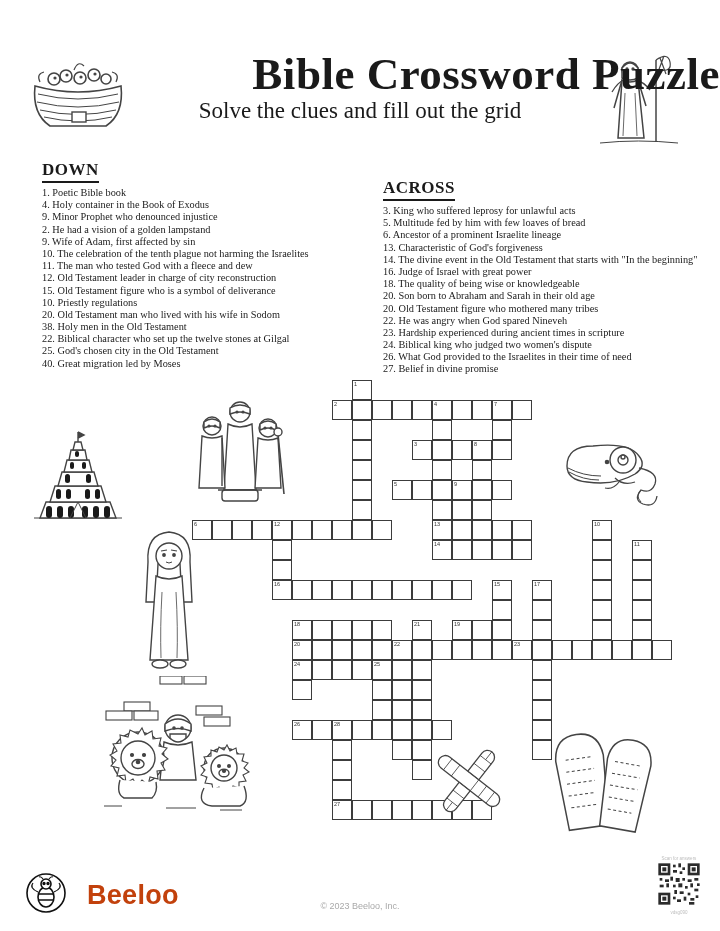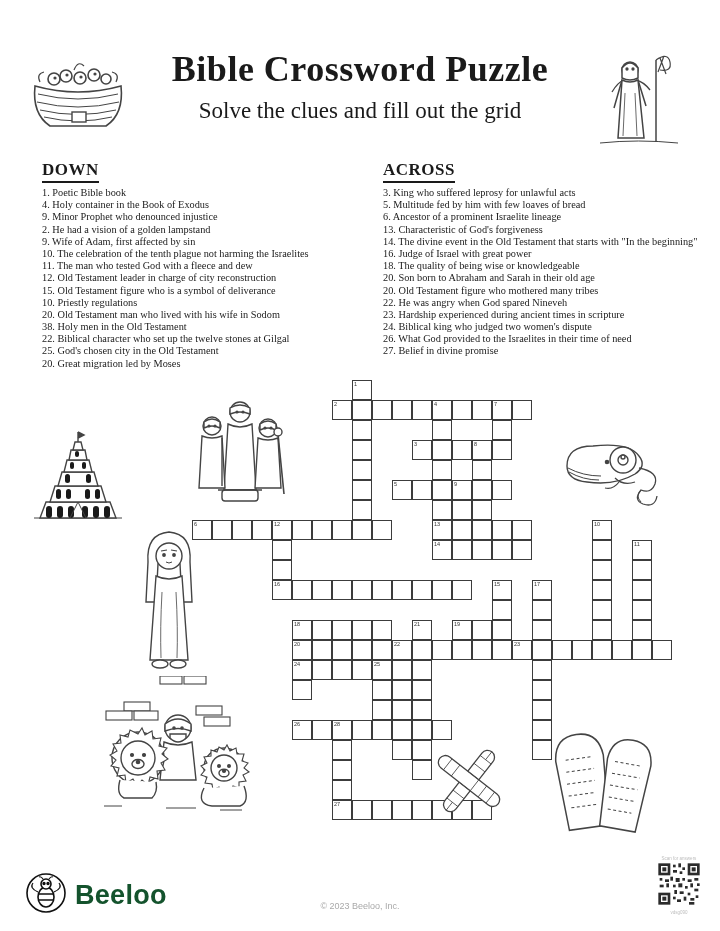--- a/index.html
+++ b/index.html
@@ -1,42 +1,42 @@
 <!DOCTYPE html>
 <html><head>
 <meta charset="utf-8">
 <style>
   html,body{margin:0;padding:0;background:#fff;}
   #page{position:relative;width:720px;height:931px;background:#ffffff;overflow:hidden;
         font-family:"Liberation Serif",serif;color:#1a1a1a;}
   
-  .title{position:absolute;left:0;right:0;top:48px;text-align:center;
-         font-size:36px;font-weight:bold;letter-spacing:.5px;}
+  .title{position:absolute;left:0;right:0;top:48px;text-align:right;
+         font-size:45px;font-weight:bold;letter-spacing:.5px;}
   .subtitle{position:absolute;left:0;right:0;top:98px;text-align:center;font-size:23px;}
   .hdr-art{position:absolute;}
   
   .clue-col{position:absolute;top:160px;width:335px;}
   .clue-col h2{margin:0 0 4px 0;font-size:17px;letter-spacing:.5px;display:inline-block;
                border-bottom:2px solid #1a1a1a;padding-bottom:1px;}
   .clue-list{margin:0;padding:0;list-style:none;font-size:10.3px;line-height:11.6px;}
   .clue-list li{margin:0 0 .6px 0;}
   .down-col{left:42px;}
-  .across-col{left:383px;width:330px;}
+  .across-col{left:383px;width:330px;margin-top:18px;}
   
   #gridlayer{position:absolute;left:0;top:0;}
   .cell{position:absolute;background:#fff;border:1.4px solid #3c3c3c;box-sizing:border-box;}
   .cellnum{position:absolute;left:1px;top:0px;font-size:5.5px;line-height:6px;
            font-family:"Liberation Sans",sans-serif;color:#333;}
   
   .art{position:absolute;}
   .art svg{display:block;}
   
   .footer-brand{position:absolute;left:25px;top:872px;display:flex;align-items:center;}
   .brand-text{font-family:"Liberation Sans",sans-serif;font-weight:bold;font-size:27px;
-              color:#14532d;margin-left:8px;letter-spacing:.3px;}
+              color:#c2410c;margin-left:20px;letter-spacing:.3px;}
   .copyright{position:absolute;left:0;right:0;top:901px;text-align:center;
              font-family:"Liberation Sans",sans-serif;font-size:9px;color:#a9a9a9;}
   .qr-box{position:absolute;right:18px;top:856px;width:46px;text-align:center;}
   .qr-caption{font-family:"Liberation Sans",sans-serif;font-size:4.5px;color:#bdbdbd;line-height:6px;}
 </style>
 </head>
 <body>
 
 <div id="page">
 
@@ -88,21 +88,21 @@
         <li>9. Wife of Adam, first affected by sin</li>
         <li>10. The celebration of the tenth plague not harming the Israelites</li>
         <li>11. The man who tested God with a fleece and dew</li>
         <li>12. Old Testament leader in charge of city reconstruction</li>
         <li>15. Old Testament figure who is a symbol of deliverance</li>
         <li>10. Priestly regulations</li>
         <li>20. Old Testament man who lived with his wife in Sodom</li>
         <li>38. Holy men in the Old Testament</li>
         <li>22. Biblical character who set up the twelve stones at Gilgal</li>
         <li>25. God's chosen city in the Old Testament</li>
-        <li>20. Great migration led by Moses</li>
+        <li>40. Great migration led by Moses</li>
       </ol>
   </div>
 
   <div class="clue-col across-col">
     <h2>ACROSS</h2>
     <ol class="clue-list">
         <li>3. King who suffered leprosy for unlawful acts</li>
         <li>5. Multitude fed by him with few loaves of bread</li>
         <li>6. Ancestor of a prominent Israelite lineage</li>
         <li>13. Characteristic of God's forgiveness</li>

